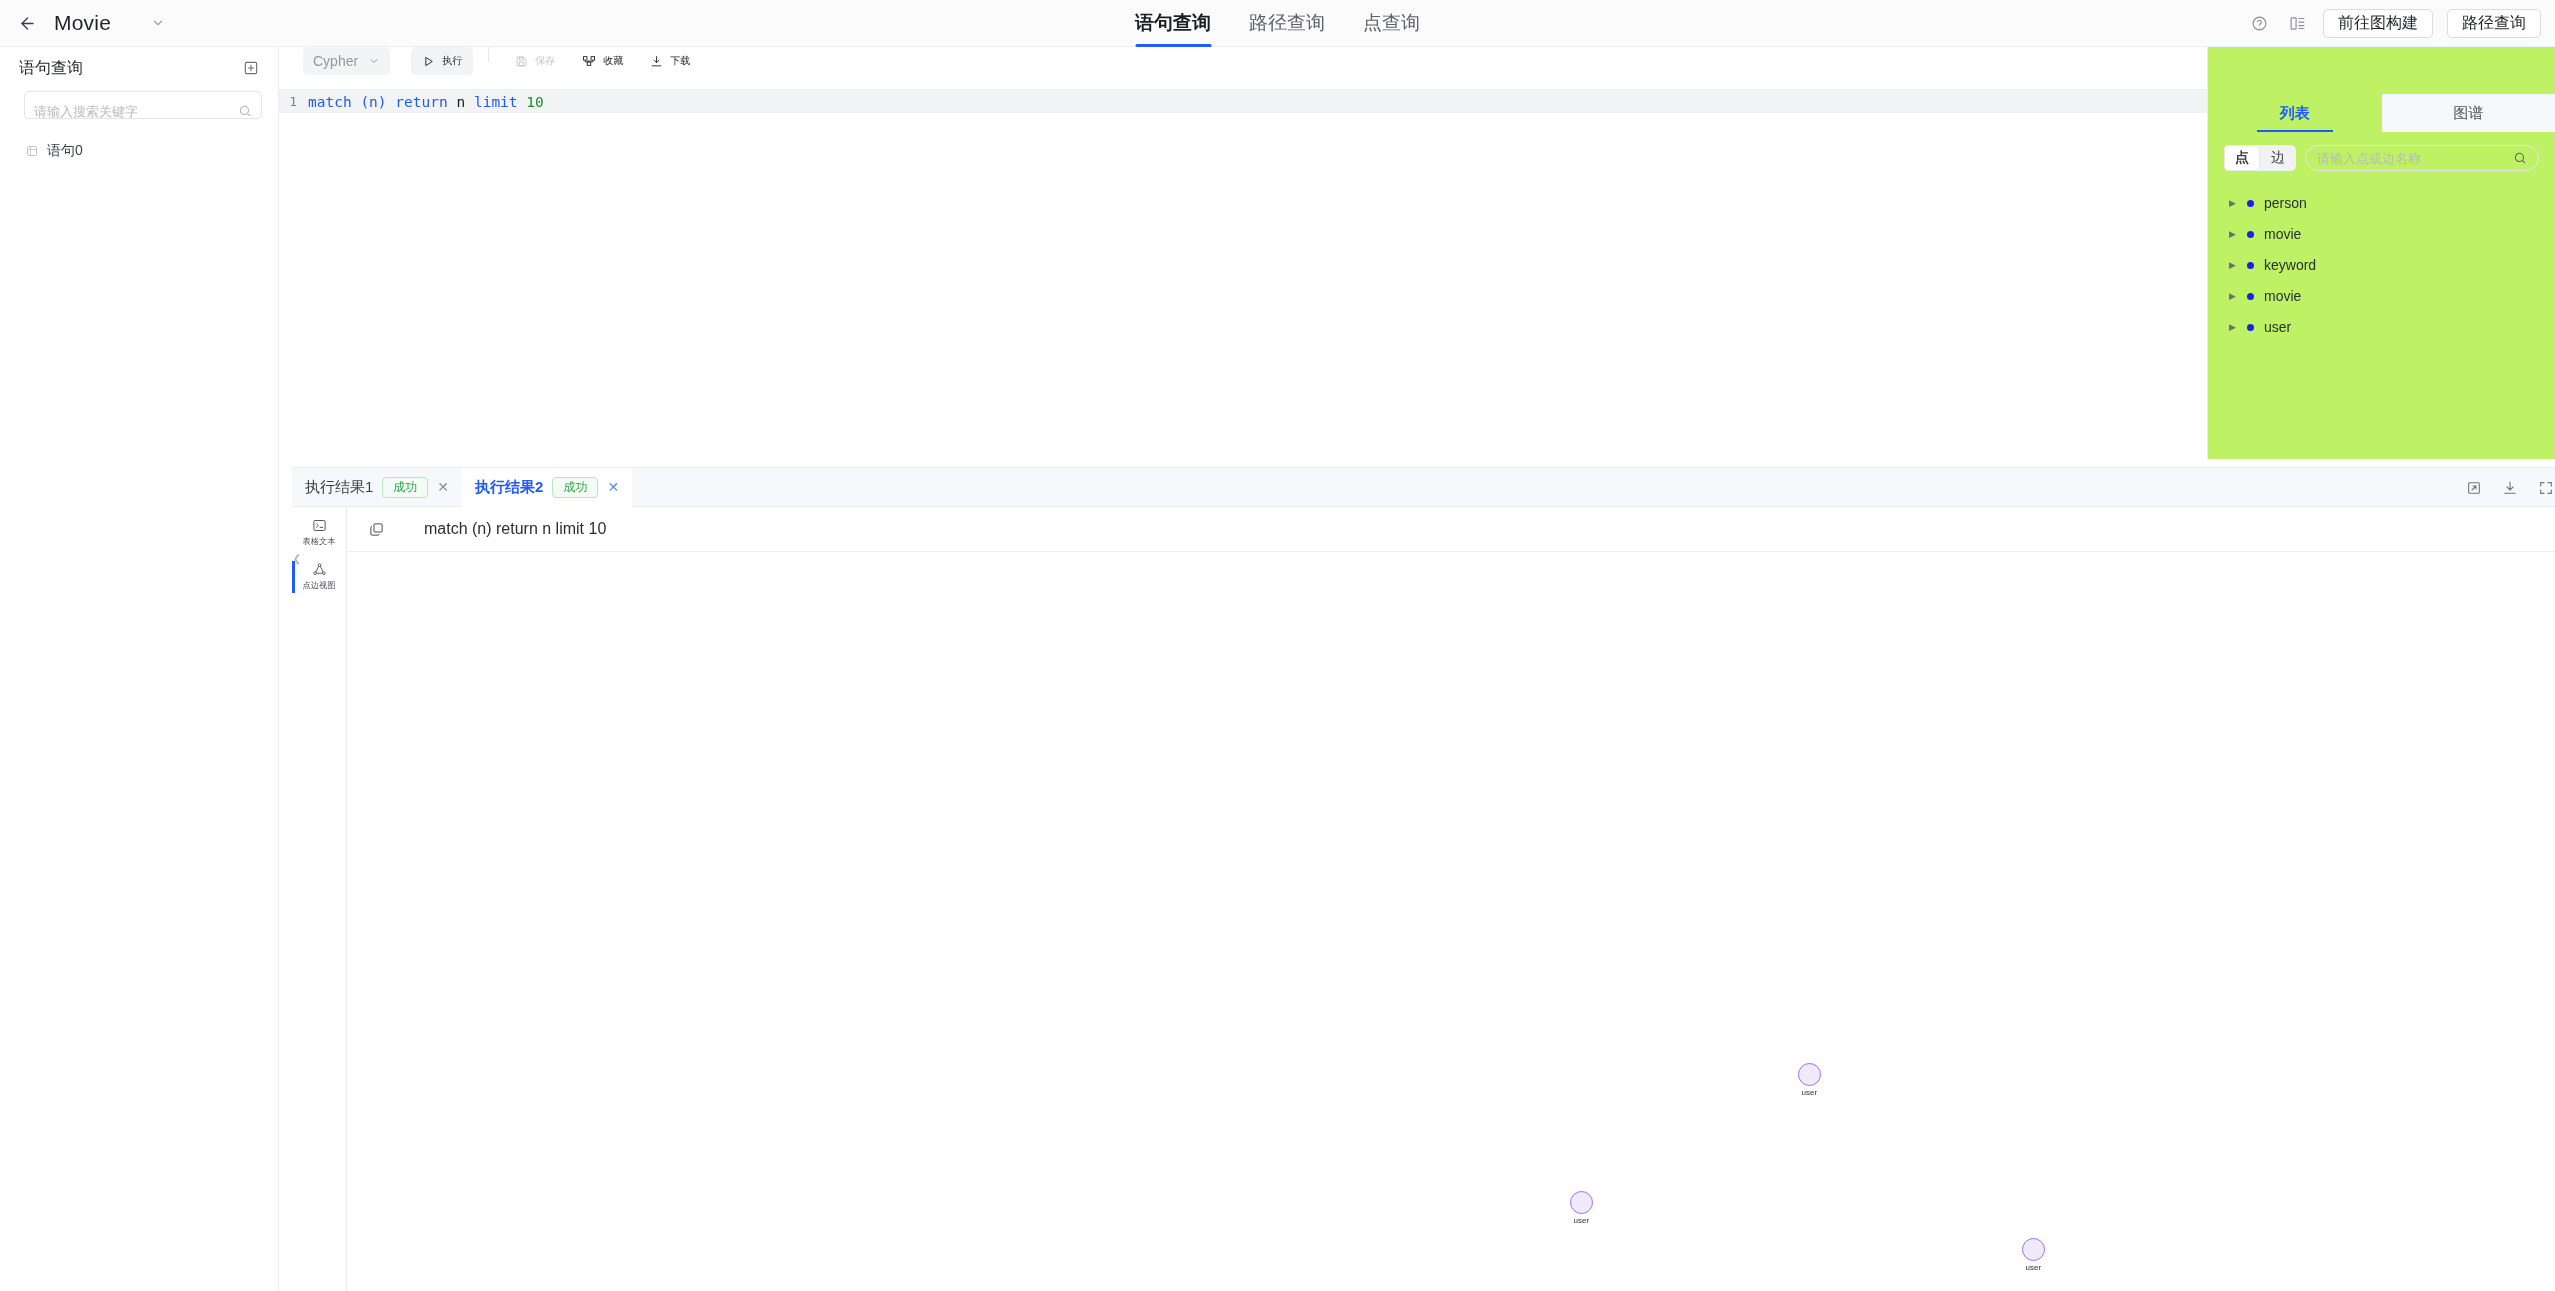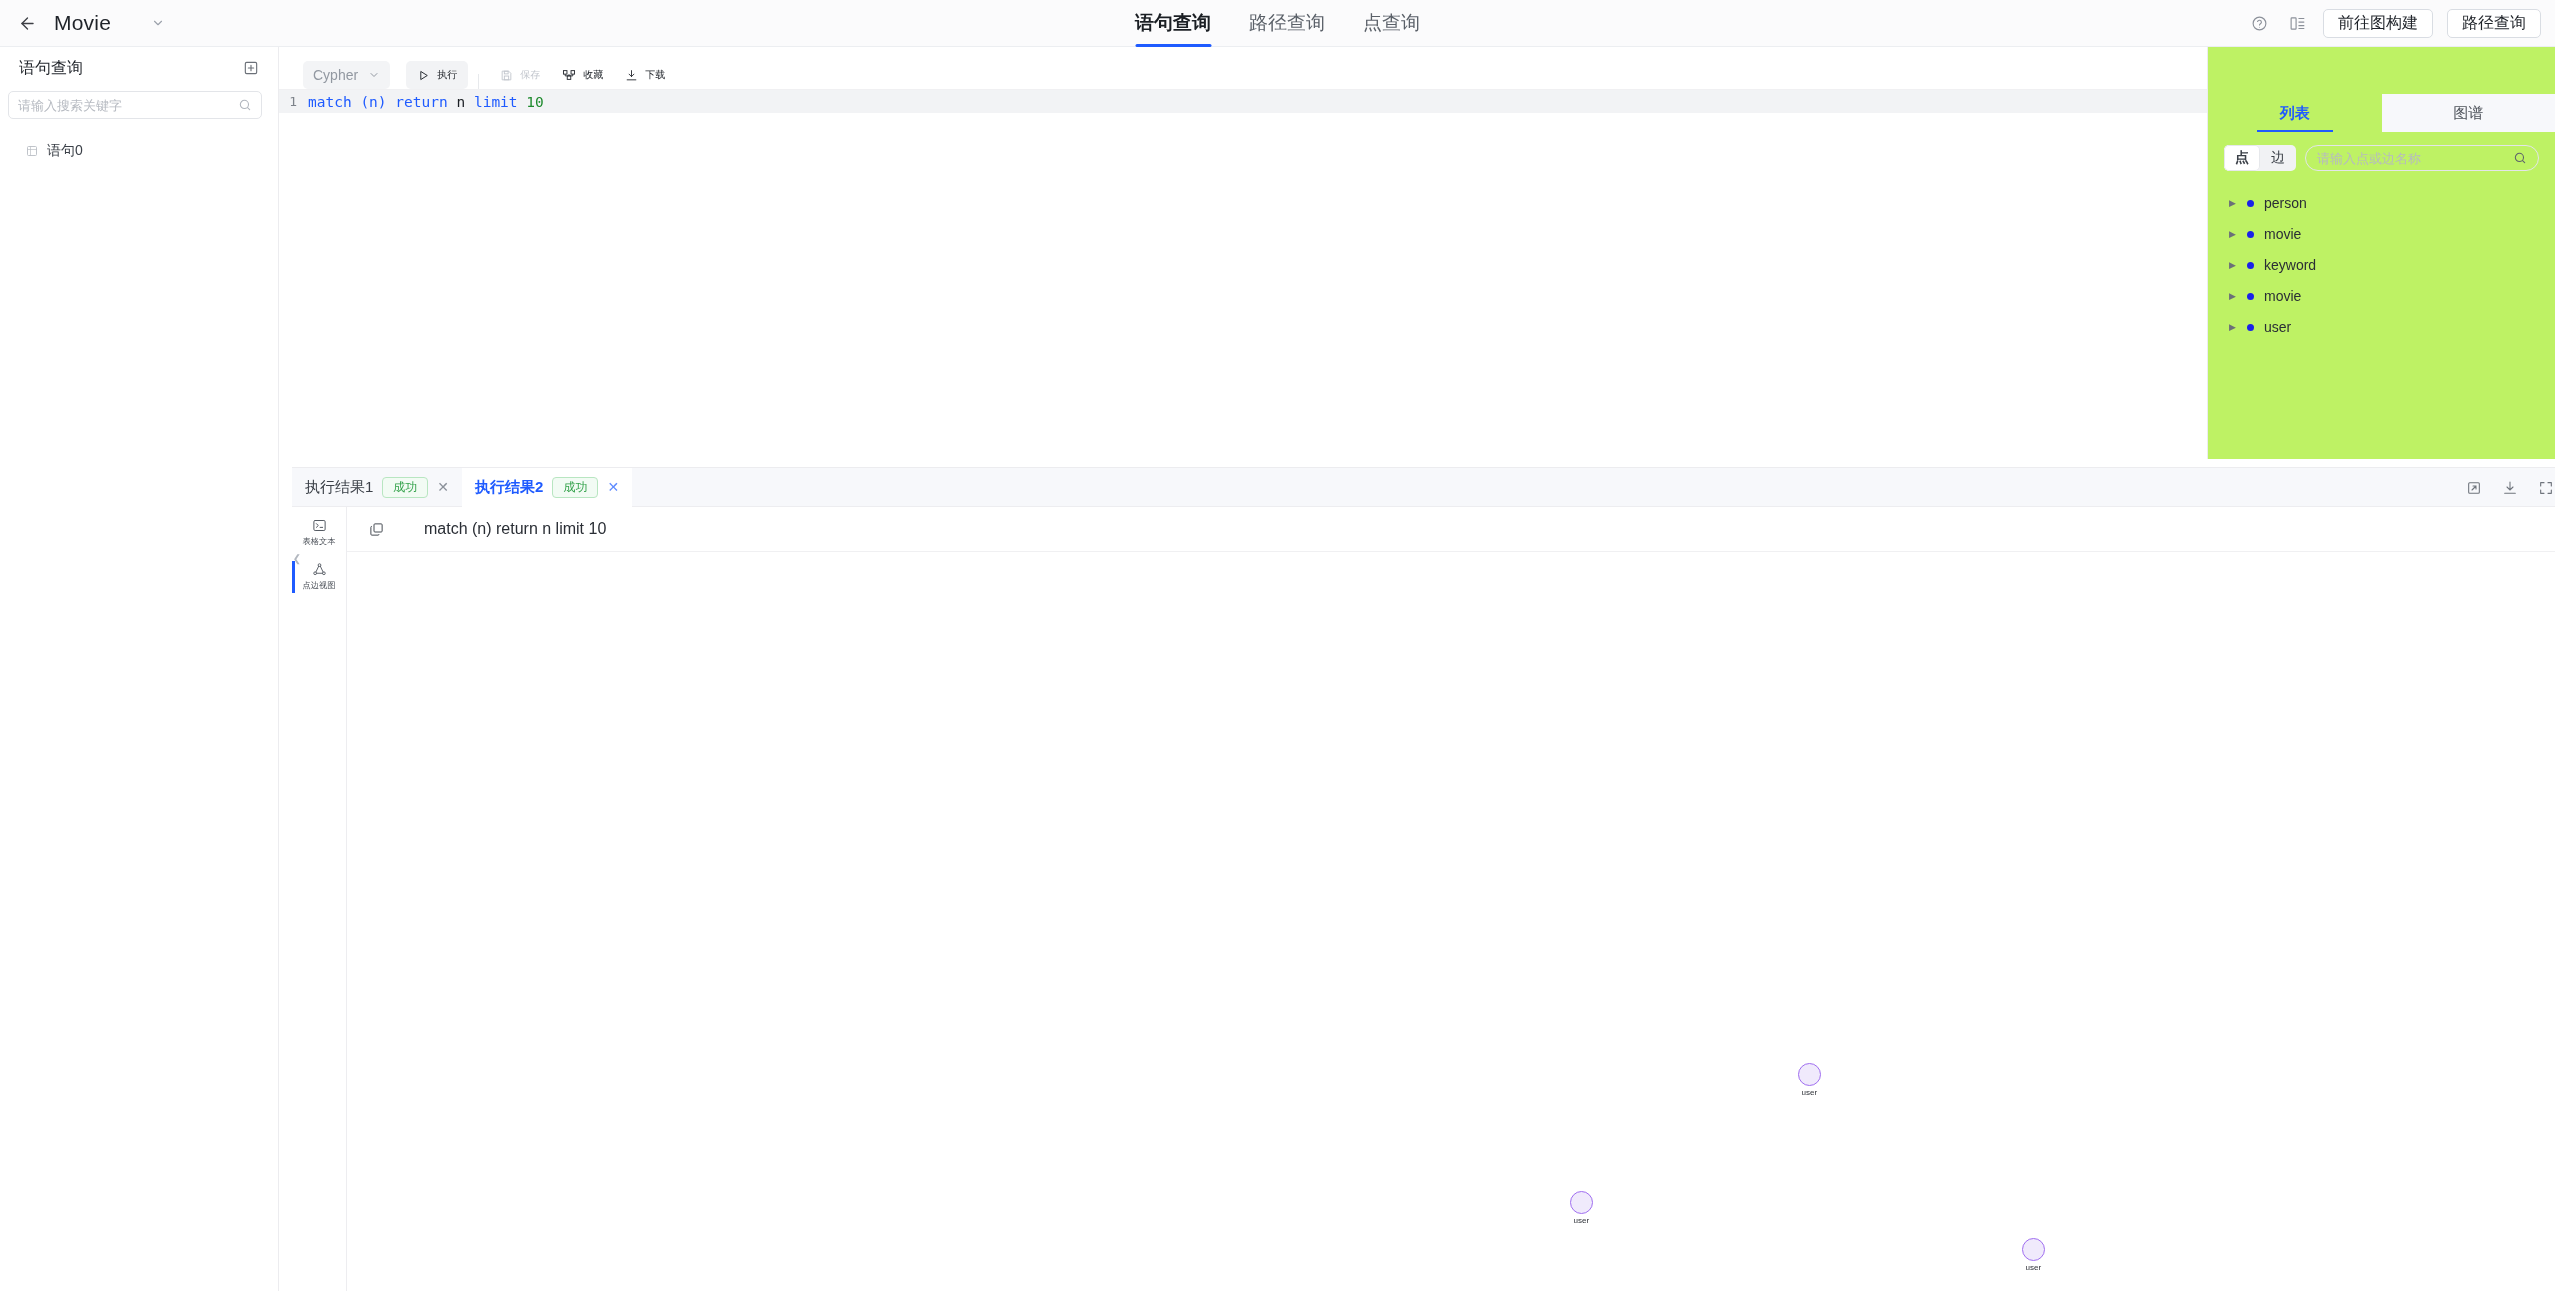--- a/index.html
+++ b/index.html
@@ -58,40 +58,40 @@
     position: absolute; top: 47px; left: 0; width: 279px; height: 1244px;
     background: #fff; border-right: 1px solid #ececef;
   }
   .sb-head {
     height: 42px; display: flex; align-items: center; justify-content: space-between;
     padding: 0 18px 0 19px;
   }
   .sb-title { font-size: 16px; color: #1f2329; }
   .sb-add { width: 17px; height: 17px; color: #6b7078; cursor: pointer; display:flex;}
   .sb-search {
-    margin: 2px 16px 0 8px; height: 28px; border: 1px solid #e3e5e9; border-radius: 5px;
-    display: flex; align-items: center; padding: 5px 9px; background: #fff;
+    margin: 2px 16px 0 24px; height: 28px; border: 1px solid #e3e5e9; border-radius: 5px;
+    display: flex; align-items: flex-start; padding: 12px 9px; background: #fff;
   }
   .sb-search input {
     flex: 1; border: none; outline: none; font-size: 13px; color: #1f2329;
     background: transparent; font-family: inherit;
   }
   .sb-search input::placeholder { color: #b6bac1; }
   .sb-search .mag { color: #b0b5bd; display:flex; }
   .sb-item {
     margin-top: 20px; height: 24px; display: flex; align-items: center;
     padding-left: 26px; gap: 9px; cursor: pointer;
   }
   .sb-item .doc-ic { color: #b9bdc4; display: flex; }
   .sb-item .lbl { font-size: 14px; color: #3b4048; }
 
   
   .editor-wrap { position: absolute; top: 47px; left: 279px; width: 2000px; height: 420px; background:#fff; }
   .ed-toolbar {
-    height: 43px; display: flex; align-items: flex-end; padding-left: 24px; 
+    height: 43px; display: flex; align-items: flex-start; padding-left: 24px; gap: 5px;
     border-bottom: 1px solid #f0f0f2; background: #fff;
   }
   .lang-pill {
     height: 28px; min-width: 83px; padding: 0 10px; background: #f3f4f6; border-radius: 5px;
     display: flex; align-items: center; justify-content: space-between; gap: 10px;
     font-size: 14px; color: #9298a1; cursor: pointer; margin-right: 16px;
   }
   .tb-btn {
     height: 28px; padding: 0 11px; border-radius: 5px; display: flex; align-items: center;
     gap: 7px; font-size: 10px; color: #272b31; cursor: pointer;

